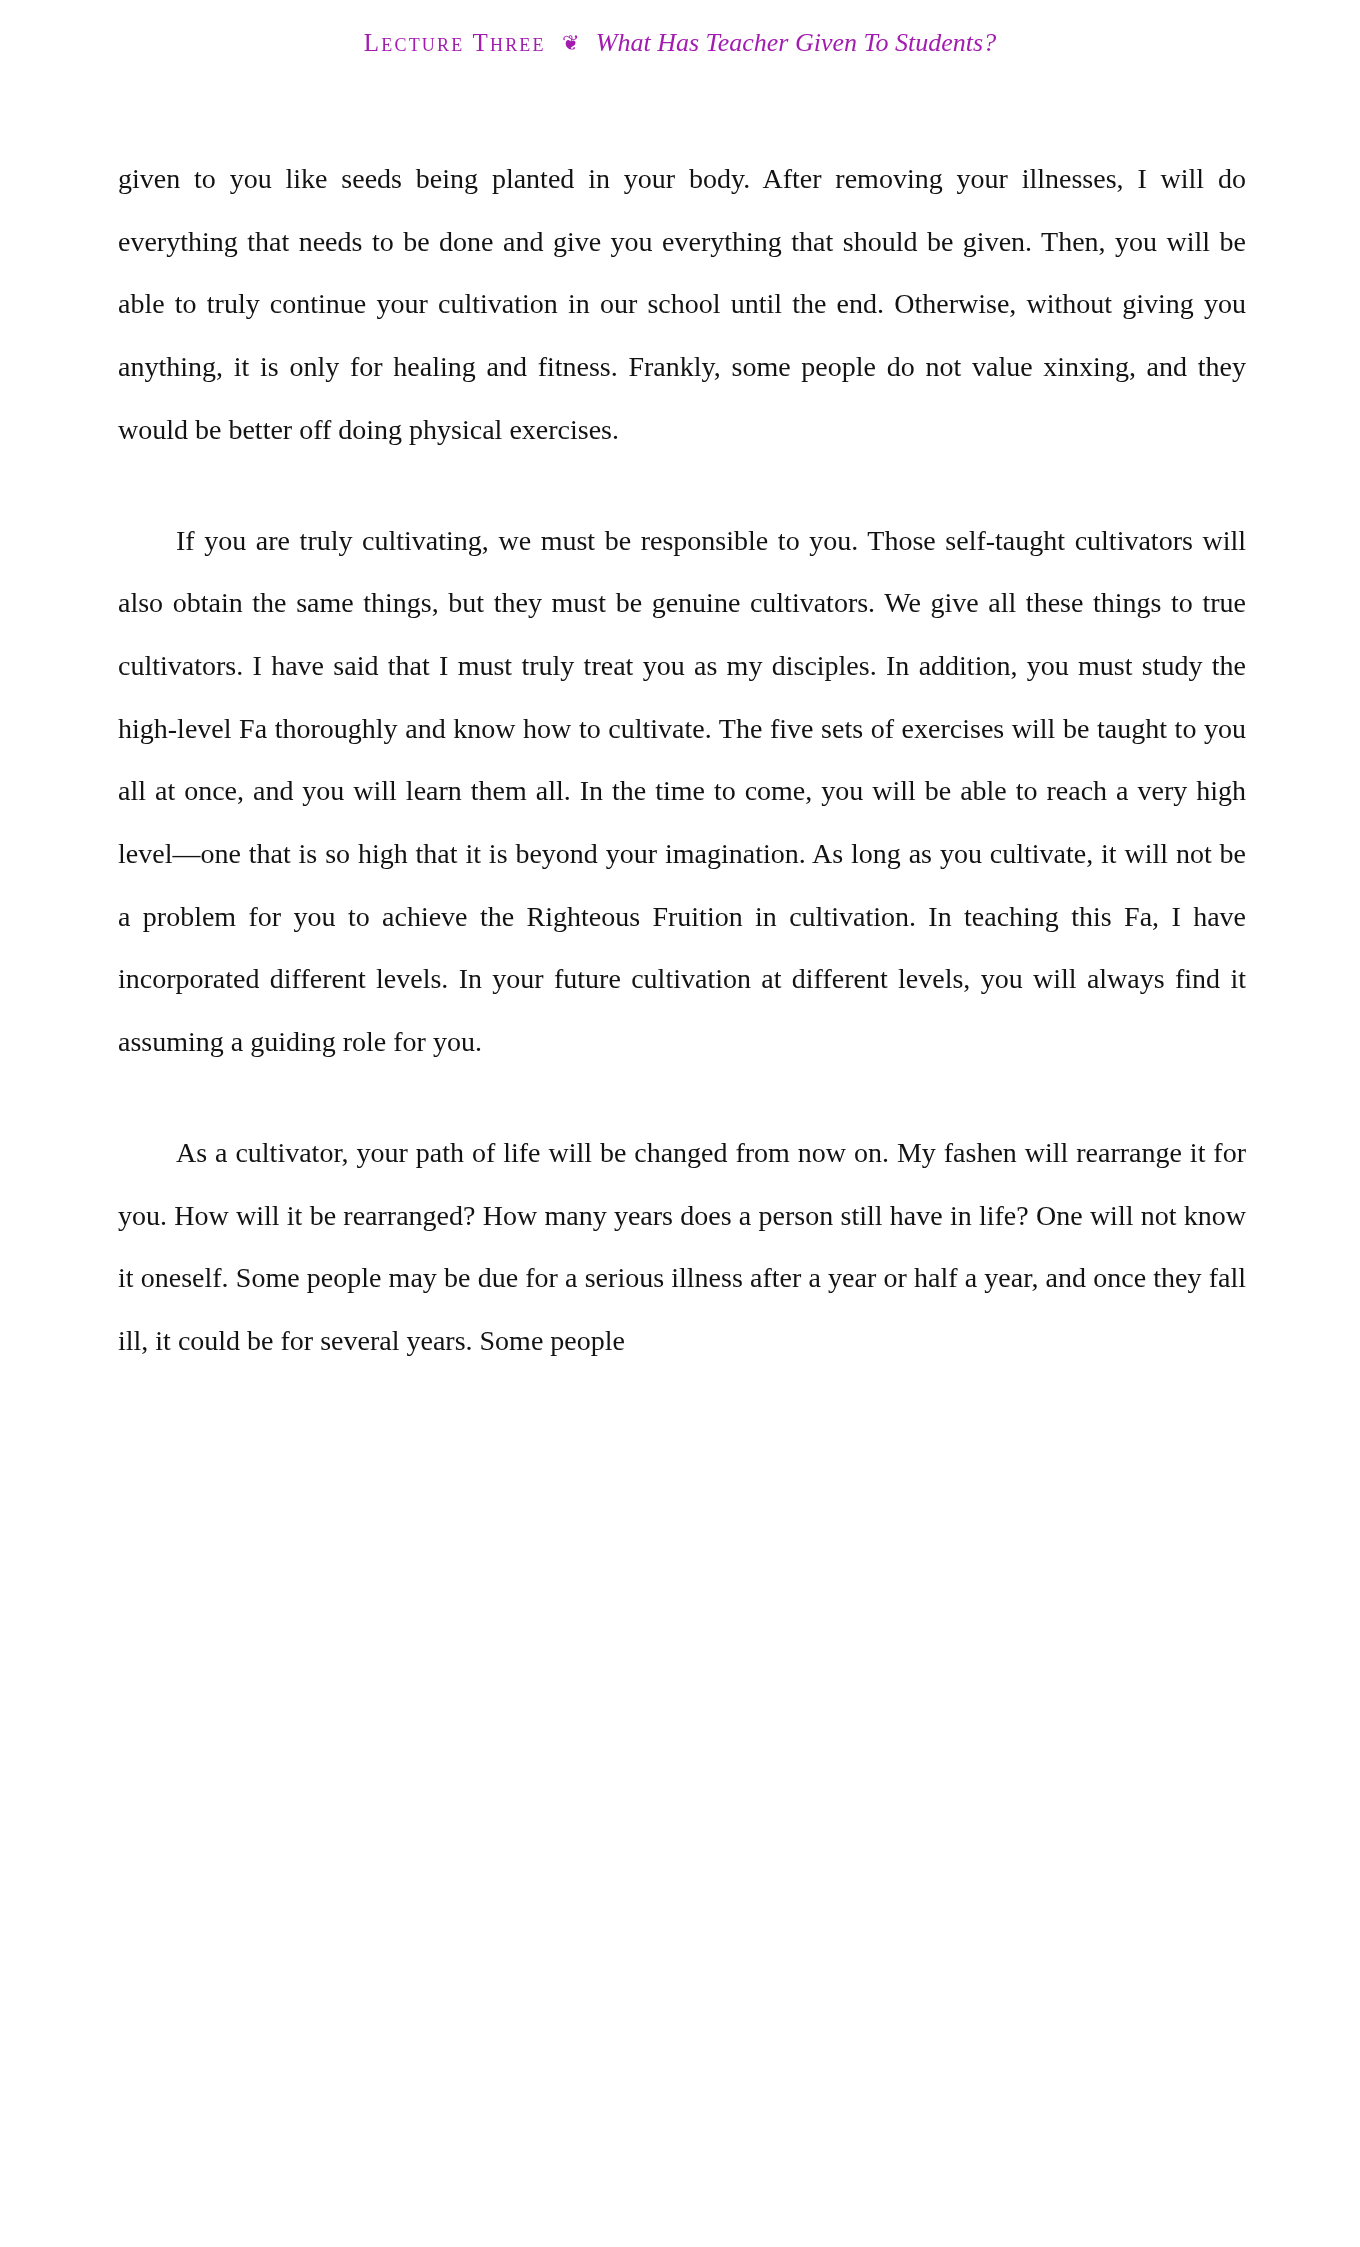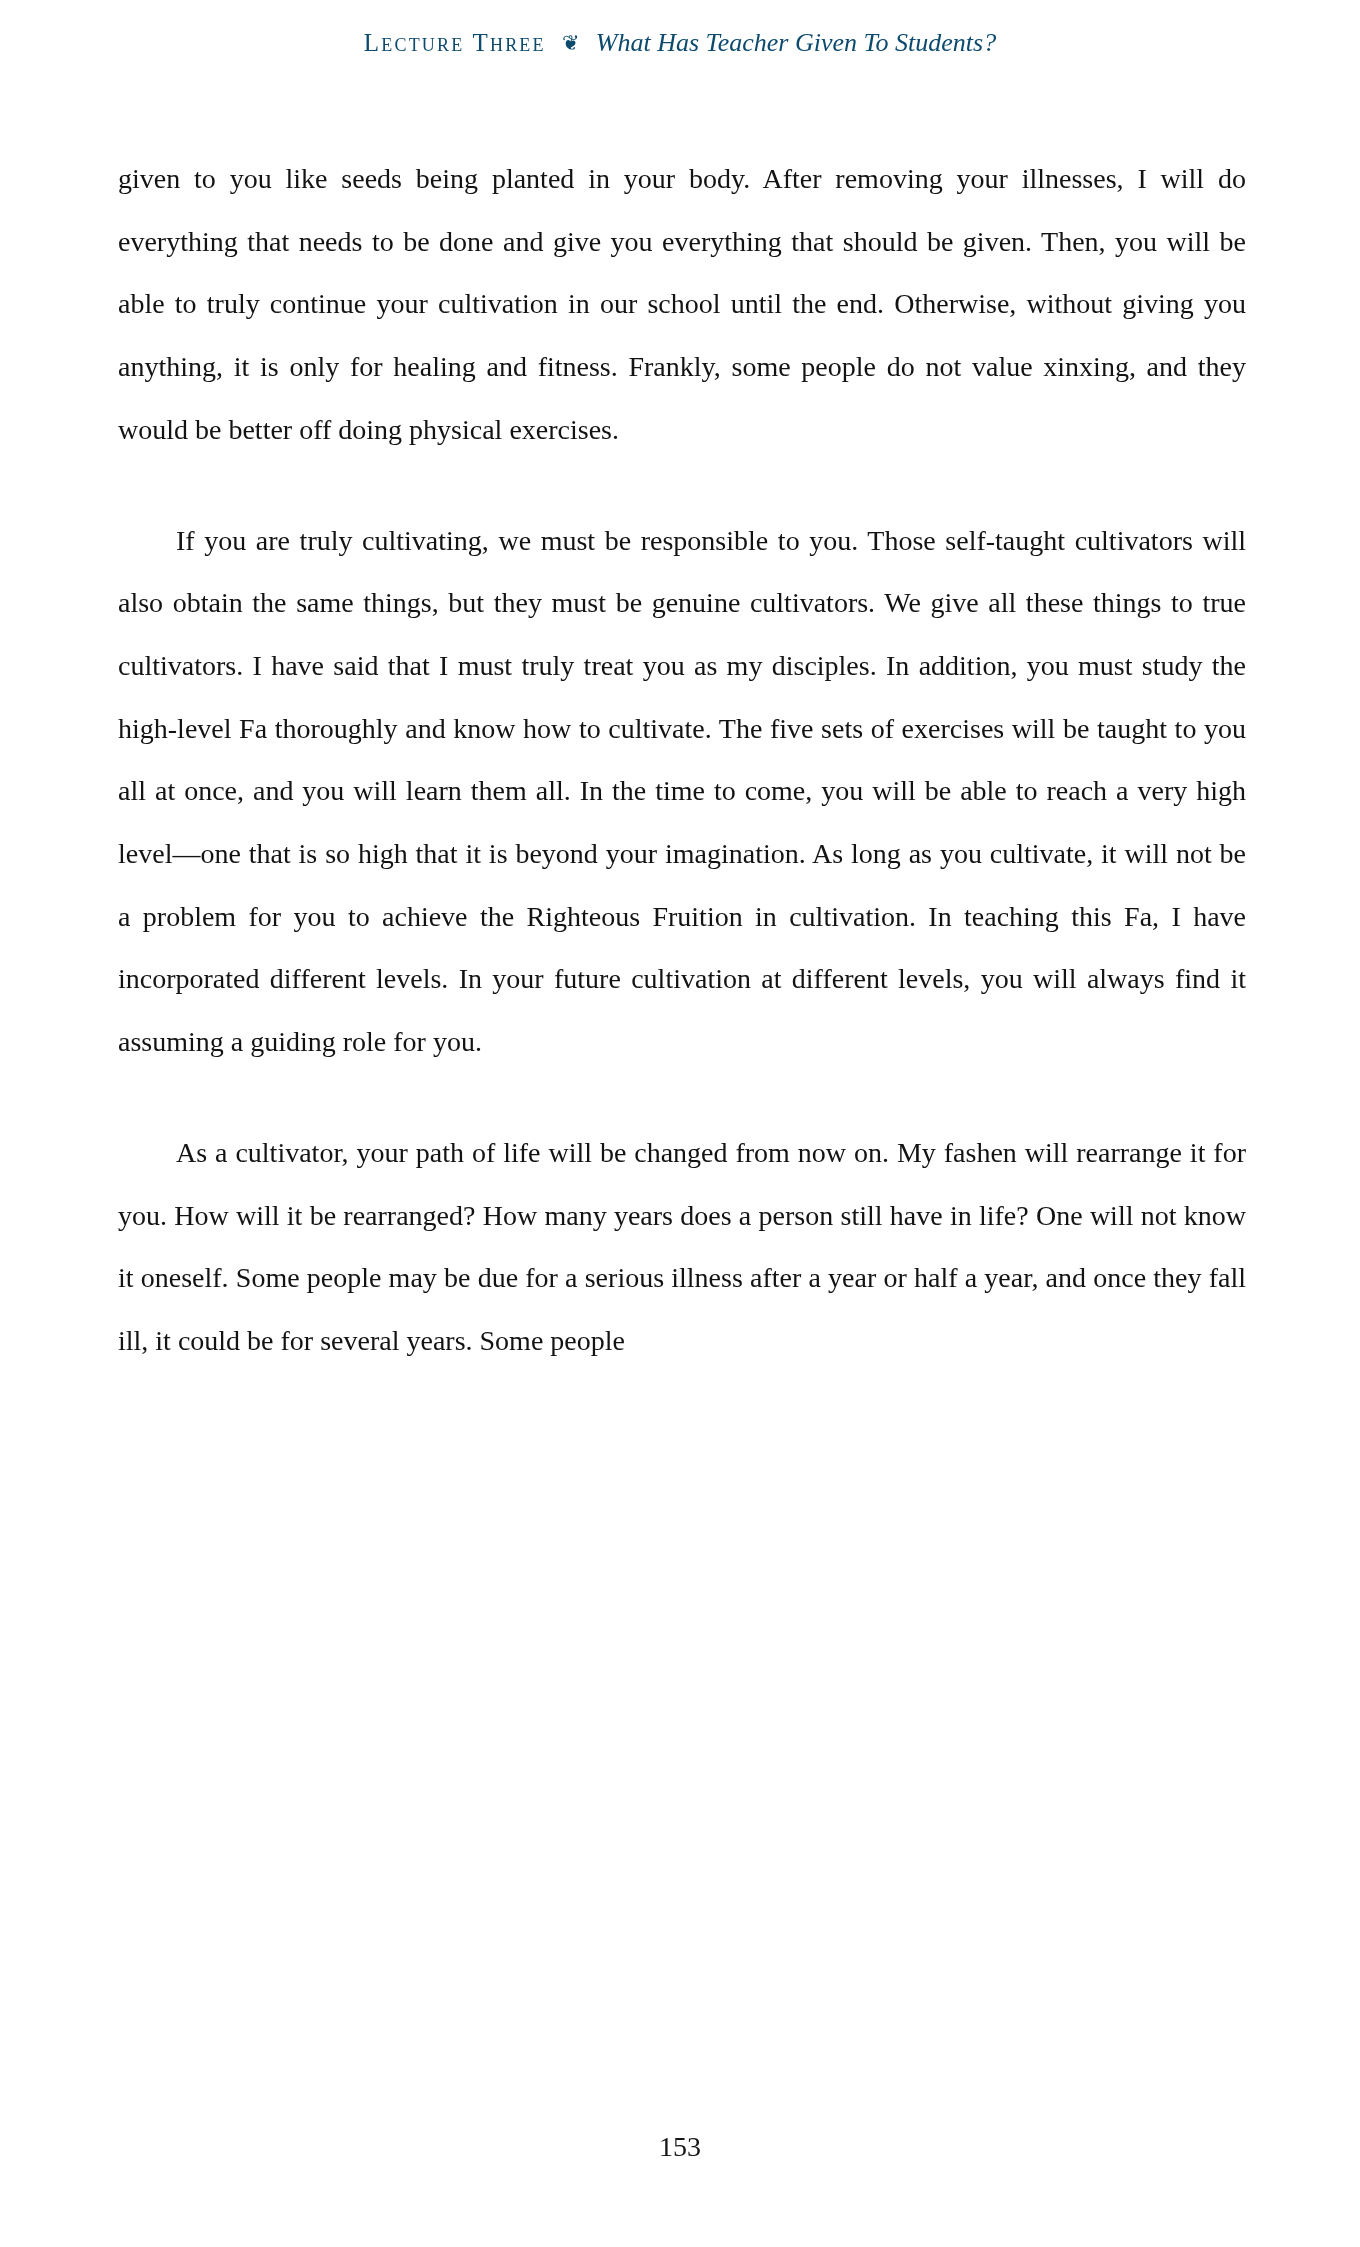--- a/index.html
+++ b/index.html
@@ -27,21 +27,21 @@
 
   
   .running-head {
     position: absolute;
     left: 0;
     top: 28px;
     width: 1360px;
     text-align: center;
     font-family: "Liberation Serif", serif;
     font-size: 25px;
-    color: #0c4a6e;
+    color: #a21caf;
     white-space: nowrap;
   }
   .running-head .lecture-label {
     font-variant: small-caps;
     letter-spacing: 2.2px;
     font-size: 25px;
   }
   .running-head .leaf-ornament {
     display: inline-block;
     margin: 0 10px;
@@ -100,15 +100,14 @@
     <span class="leaf-ornament">❦</span>
     <span class="chapter-title">What Has Teacher Given To Students?</span>
   </div>
 
   <div class="text-block">
     <p class="body-para first">given to you like seeds being planted in your body. After removing your illnesses, I will do everything that needs to be done and give you everything that should be given. Then, you will be able to truly continue your cultivation in our school until the end. Otherwise, without giving you anything, it is only for healing and fitness. Frankly, some people do not value xinxing, and they would be better off doing physical exercises.</p>
     <p class="body-para indented">If you are truly cultivating, we must be responsible to you. Those self-taught cultivators will also obtain the same things, but they must be genuine cultivators. We give all these things to true cultivators. I have said that I must truly treat you as my disciples. In addition, you must study the high-level Fa thoroughly and know how to cultivate. The five sets of exercises will be taught to you all at once, and you will learn them all. In the time to come, you will be able to reach a very high level—one that is so high that it is beyond your imagination. As long as you cultivate, it will not be a problem for you to achieve the Righteous Fruition in cultivation. In teaching this Fa, I have incorporated different levels. In your future cultivation at different levels, you will always find it assuming a guiding role for you.</p>
     <p class="body-para indented">As a cultivator, your path of life will be changed from now on. My fashen will rearrange it for you. How will it be rearranged? How many years does a person still have in life? One will not know it oneself. Some people may be due for a serious illness after a year or half a year, and once they fall ill, it could be for several years. Some people</p>
   </div>
 
-  <div class="folio">153</div>
 
 </div>
 
 </body></html>

